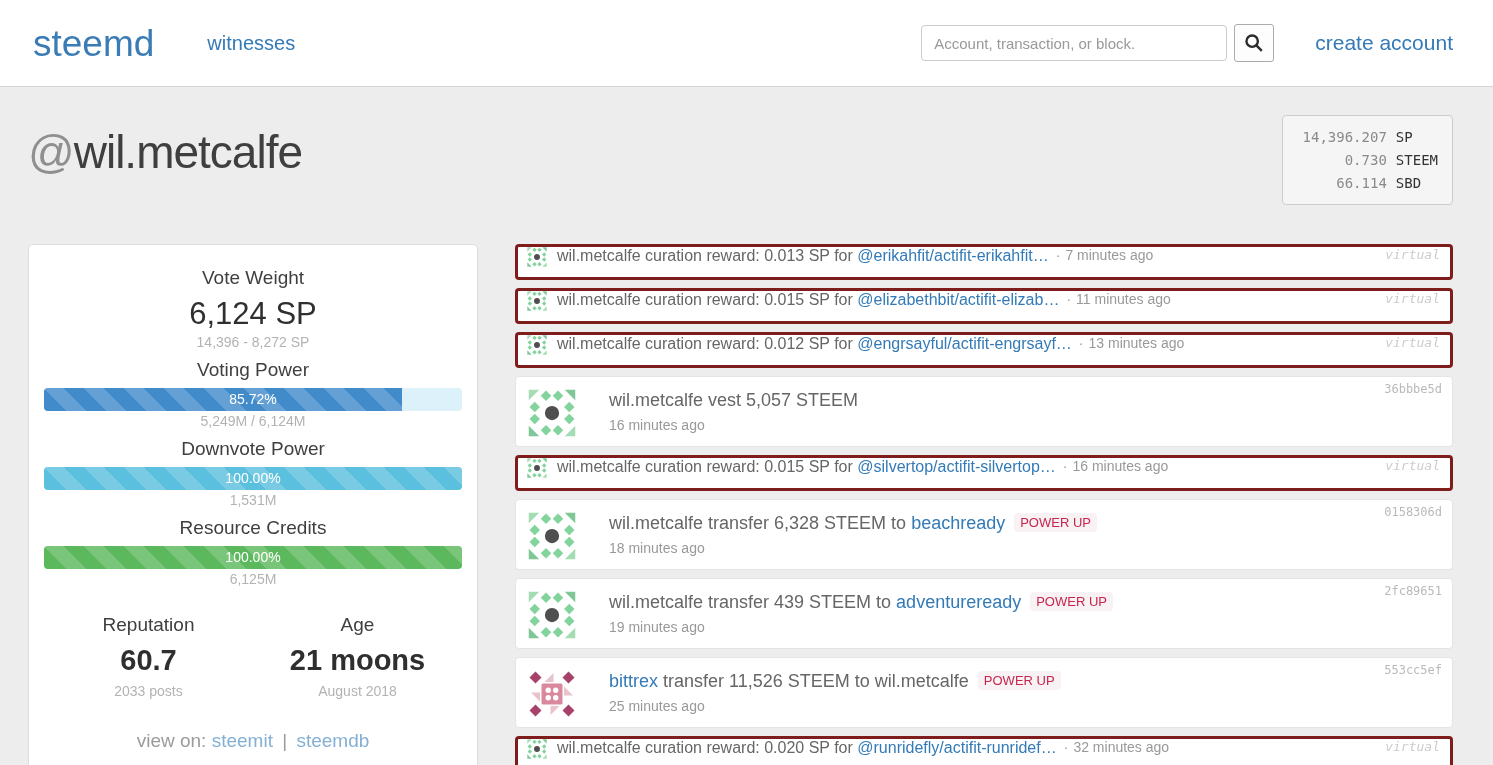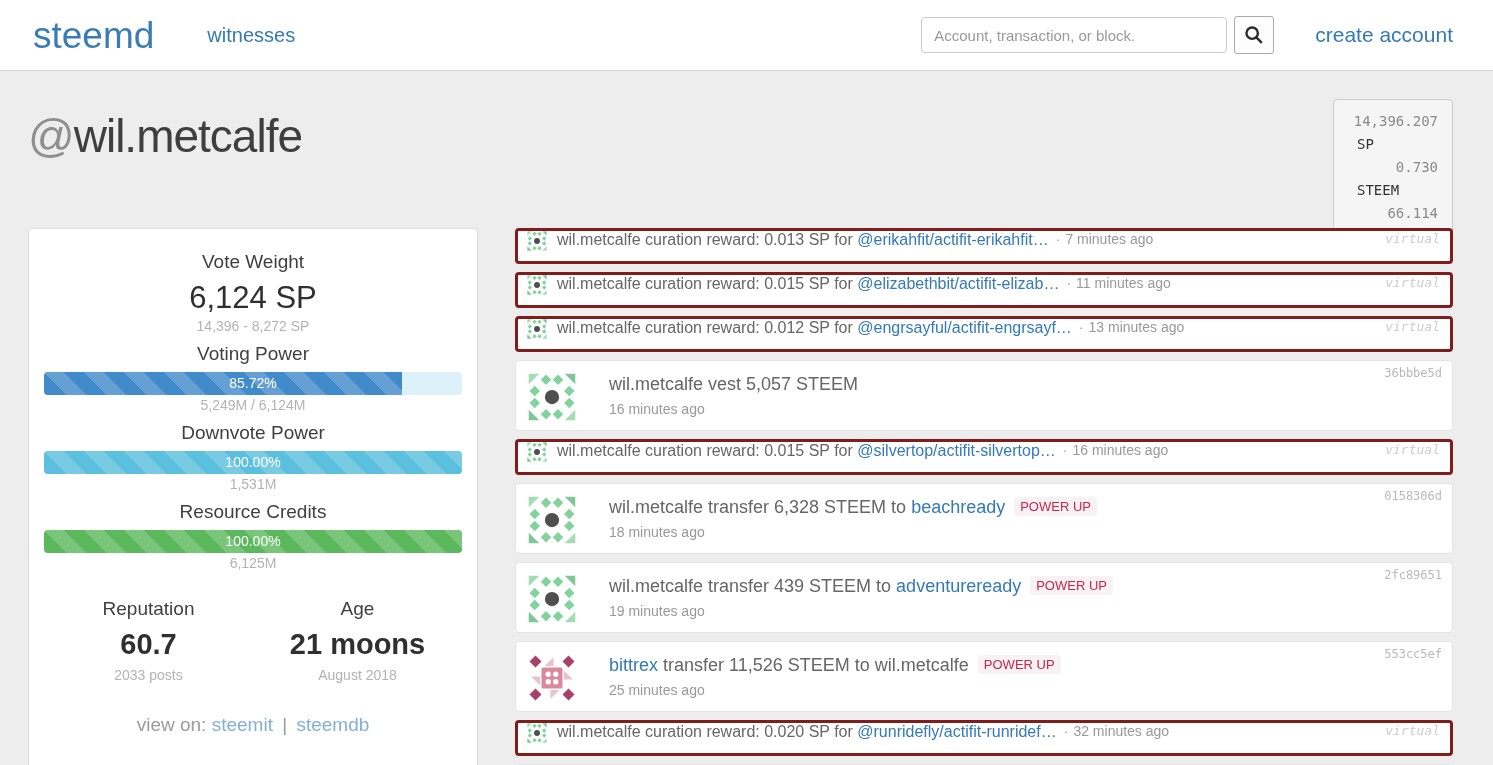--- a/index.html
+++ b/index.html
@@ -8,21 +8,21 @@
   body {
     width:1493px; height:765px; overflow:hidden;
     background:#ededed;
     font-family:"Liberation Sans", sans-serif;
     color:#333;
   }
   a { text-decoration:none; }
 
   
   .topbar {
-    height:71px; background:#fff; border-bottom:1px solid #d6d6d6;
+    height:87px; background:#fff; border-bottom:1px solid #d6d6d6;
     display:flex; align-items:center; padding:0 40px 0 33px;
   }
   .logo { font-size:37px; color:#3a7cb5; margin-right:53px; line-height:1; }
   .nav-link { font-size:20px; color:#337ab7; }
   .topbar-right { margin-left:auto; display:flex; align-items:center; }
   .search-input {
     width:306px; height:36px; border:1px solid #ccc; border-radius:4px;
     padding:0 12px; font-size:15px; color:#555; outline:none;
     font-family:"Liberation Sans", sans-serif;
   }
@@ -37,21 +37,21 @@
   
   .title-section { position:relative; padding:28px 40px 0 28px; height:125px; }
   .page-title { margin:10px 0 0 0; font-size:46px; font-weight:400; color:#3f3f3f; letter-spacing:-1px; }
   .page-title .at { color:#8f8f8f; }
   .balance-box {
     position:absolute; top:28px; right:40px;
     background:#f5f5f5; border:1px solid #ccc; border-radius:4px;
     padding:10px 14px 9px 14px;
     font-family:"DejaVu Sans Mono", monospace; font-size:14px; line-height:23px;
   }
-  .balance-line { display:flex;flex-direction:column; }
+  .balance-line { display:flex; }
   .balance-num { color:#8a8a8a; width:90px; text-align:right; white-space:pre; }
   .balance-unit { color:#333; margin-left:9px; }
 
   
   .main { display:flex; align-items:flex-start; padding:0 40px 0 28px; margin-top:32px; }
 
   
   .stat-card {
     width:450px; min-width:450px; height:608px;
     background:#fff; border:1px solid #ddd; border-radius:5px;

